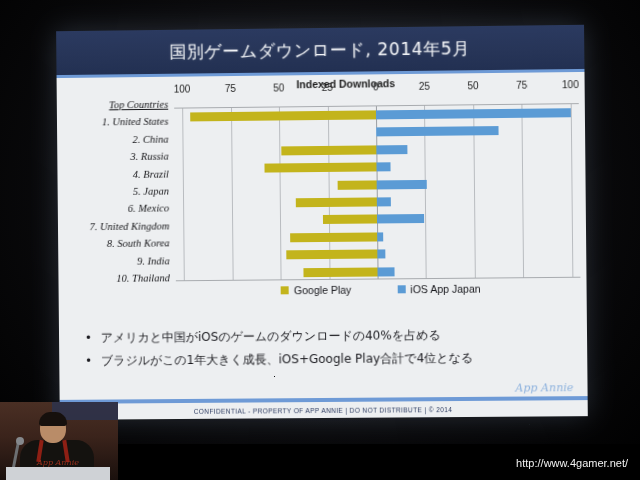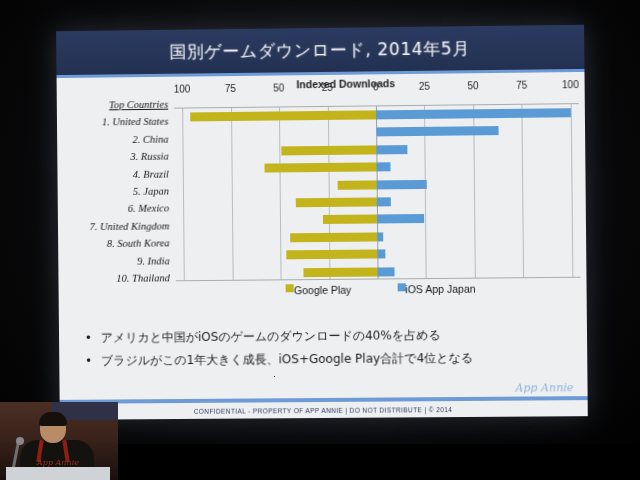--- a/index.html
+++ b/index.html
@@ -46,21 +46,21 @@
   .botline{position:absolute;left:0;right:0;bottom:14px;height:1px;background:#a8abaf;}
 
   .bars{position:absolute;left:0;right:0;top:13px;}
   .brow{position:relative;height:17.4px;}
   .bar{position:absolute;height:9px;top:4px;}
   .bar.gp{background:#c3b41c;}
   .bar.ios{background:#5b9bd5;}
 
   .legend{position:absolute;left:118px;right:0;top:200px;height:20px;
         display:flex;align-items:center;justify-content:center;gap:46px;}
-  .legend .item{display:flex;font-size:10.5px;color:#15151a;}
+  .legend .item{display:flex;align-items:center;gap:5px;font-size:10.5px;color:#15151a;}
   .legend .sw{width:8px;height:8px;display:inline-block;}
   .legend .sw.gp{background:#c3b41c;}
   .legend .sw.ios{background:#5b9bd5;}
 
   .bullets{position:absolute;left:26px;top:300px;width:480px;}
   .bullets .b{display:flex;gap:9px;font-size:12px;color:#1a1a1f;margin-bottom:7px;
         font-family:"DejaVu Sans","Liberation Sans",sans-serif;line-height:1.35;}
   .bullets .dot{flex:0 0 auto;}
 
   .footer-rule{position:absolute;left:0;bottom:16px;width:100%;height:4px;background:#6e9ad6;}
@@ -235,13 +235,14 @@
     <div class="sp-lanyard-l"></div>
     <div class="sp-lanyard-r"></div>
     <div class="sp-head"></div>
     <div class="sp-hair"></div>
     <div class="sp-shirt">App Annie</div>
     <div class="sp-mic"></div>
     <div class="sp-mic-head"></div>
     <div class="sp-podium"></div>
   </div>
 
+  <div class="wm">http://www.4gamer.net/</div>
 </div>
 
 </body></html>

